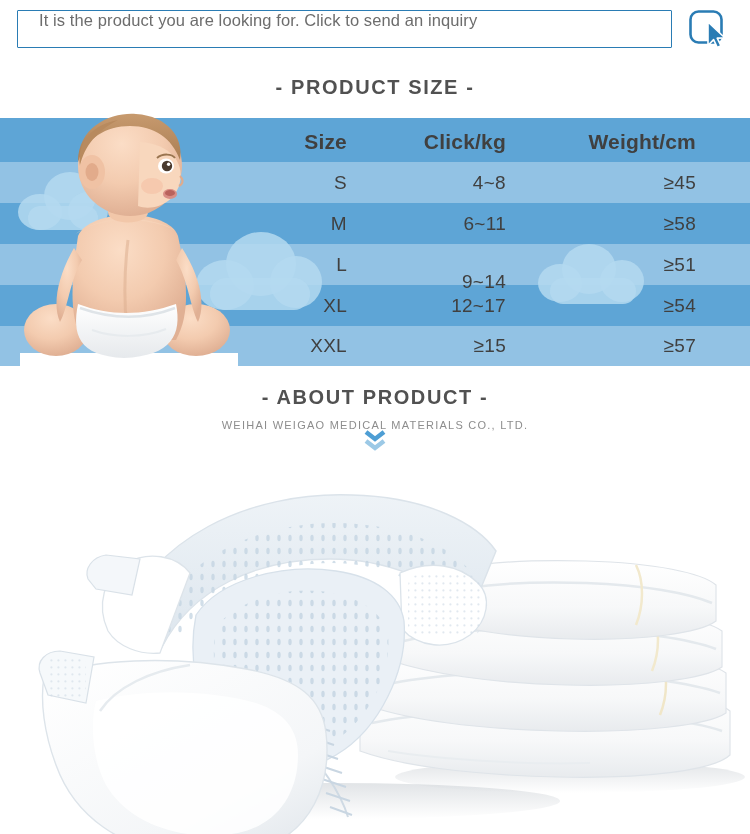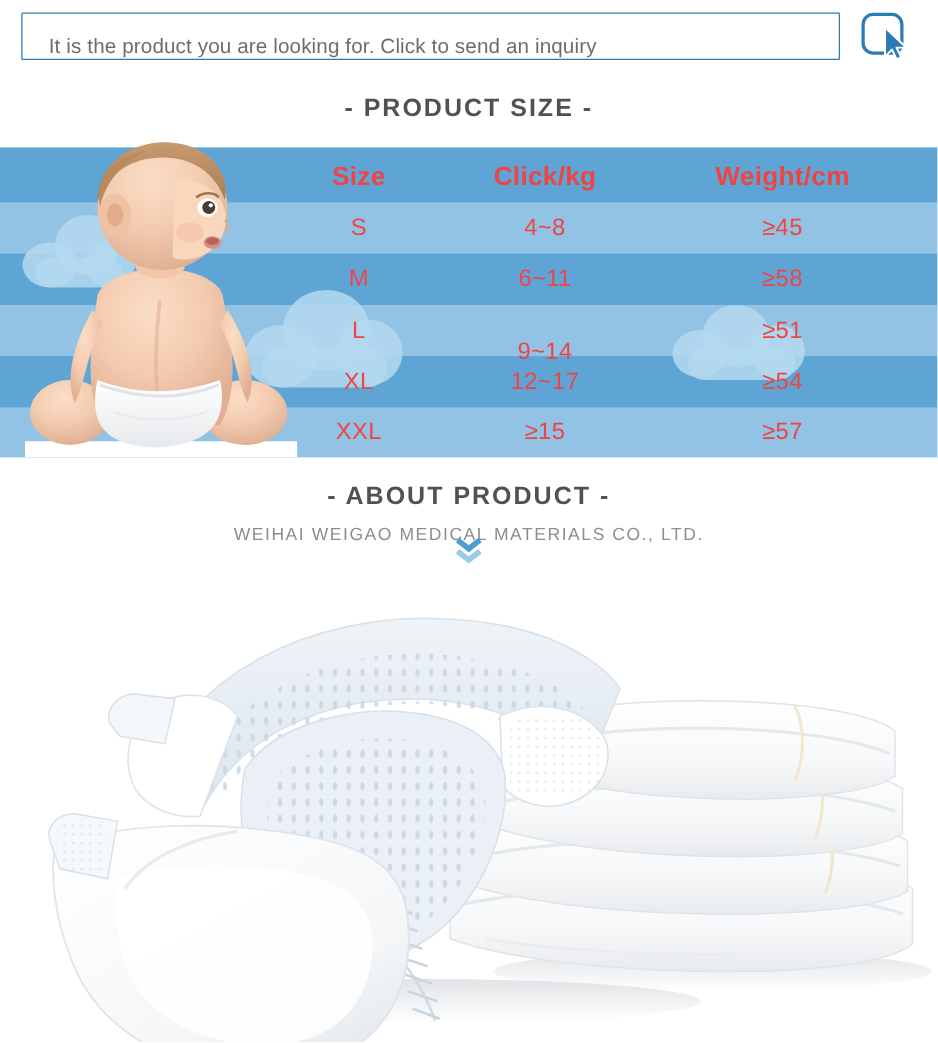--- a/index.html
+++ b/index.html
@@ -25,21 +25,21 @@
   }
   .inquiry-input {
     position: absolute;
     left: 17px; top: 10px;
     width: 655px; height: 38px;
     box-sizing: border-box;
     border: 1px solid #2a7cb4;
     background: #ffffff;
     border-radius: 1px;
     display: flex;
-    align-items: flex-end;
+    align-items: flex-start;
   }
   .inquiry-text {
     font-size: 16.5px;
     color: #6d6d6d;
     padding-left: 21px;
     letter-spacing: 0.1px;
     white-space: nowrap;
   }
   .inquiry-btn {
     position: absolute;
@@ -62,21 +62,21 @@
     font-family: "Liberation Sans", sans-serif;
   }
   #title-size { top: 76px; }
   #title-about { top: 386px; }
 
   .section-subtitle {
     position: absolute;
     left: 0; top: 419px;
     width: 750px;
     text-align: center;
-    font-size: 14px;
+    font-size: 11px;
     color: #8d8d8d;
     letter-spacing: 1.25px;
   }
 
   .chevrons {
     position: absolute;
     left: 363px; top: 430px;
     width: 24px; height: 22px;
   }
 
@@ -124,22 +124,22 @@
   .floor-strip {
     position: absolute;
     left: 0; top: 366px;
     width: 750px; height: 20px;
     background: #ffffff;
   }
 
   
   .cell {
     position: absolute;
-    text-align: center;
-    color: #ef4444;
+    text-align: right;
+    color: #404040;
     white-space: nowrap;
   }
   .hdr-cell {
     font-size: 21px;
     font-weight: bold;
     letter-spacing: 0.2px;
   }
   .body-cell {
     font-size: 19px;
     font-weight: normal;

